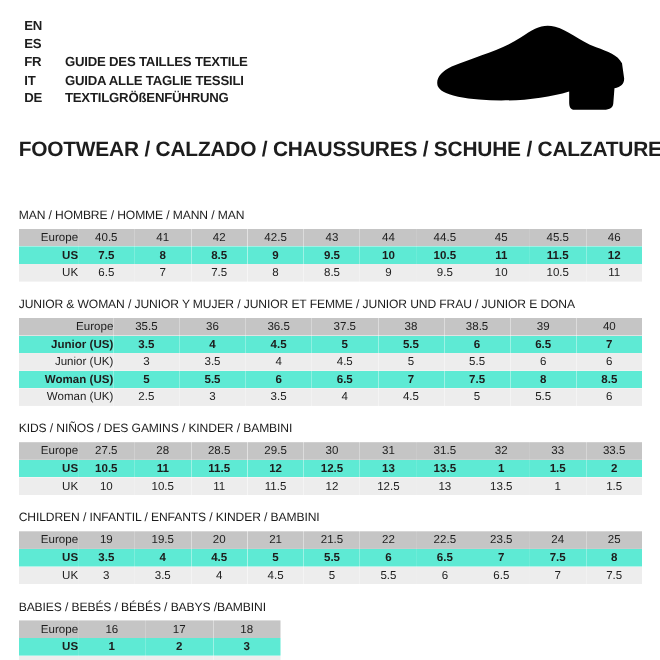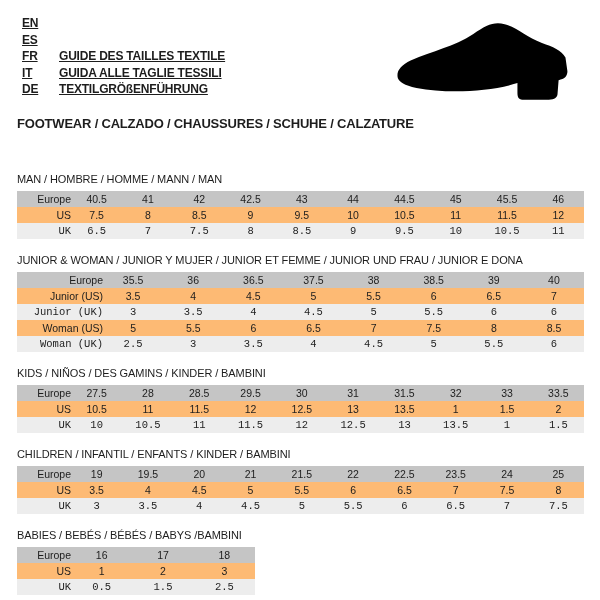--- a/index.html
+++ b/index.html
@@ -18,27 +18,26 @@
 
   
   .lang-list { margin-left: 6px; }
   .lang-row {
     display: flex;
     font-size: 12px;
     font-weight: 700;
     line-height: 16.5px;
     letter-spacing: -0.2px;
     white-space: nowrap;
-    text-decoration: underline;
   }
   .lang-code { width: 37px; flex: 0 0 37px; }
 
   .category-title {
-    margin: 18px 0 0 1px;
-    font-size: 13px;
+    margin: 28px 0 0 1px;
+    font-size: 19px;
     font-weight: 700;
     letter-spacing: -0.2px;
     white-space: nowrap;
   }
 
   
   .shoe-wrap {
     position: absolute;
     top: 14px; right: 12px;
     width: 196px; height: 96px;
@@ -68,22 +67,22 @@
     height: 16px;
     line-height: 16px;
     font-size: 10.5px;
     padding: 0;
     text-align: center;
     white-space: nowrap;
     overflow: hidden;
   }
   .size-table td.lab-cell { text-align: right; padding-left: 5px; }
   .size-table tr.hdr { background: #c5c5c5; }
-  .size-table tr.w   { background: #fdba74; }
-  .size-table tr.g   { background: #ededed; font-family: Liberation Mono, monospace; }
+  .size-table tr.w   { background: #5eead4; font-weight: bold; }
+  .size-table tr.g   { background: #ededed; }
 </style>
 </head>
 <body>
 
 <div class="page">
 
   <div class="lang-list">
       <div class="lang-row">
         <span class="lang-code">EN</span>
       </div>

